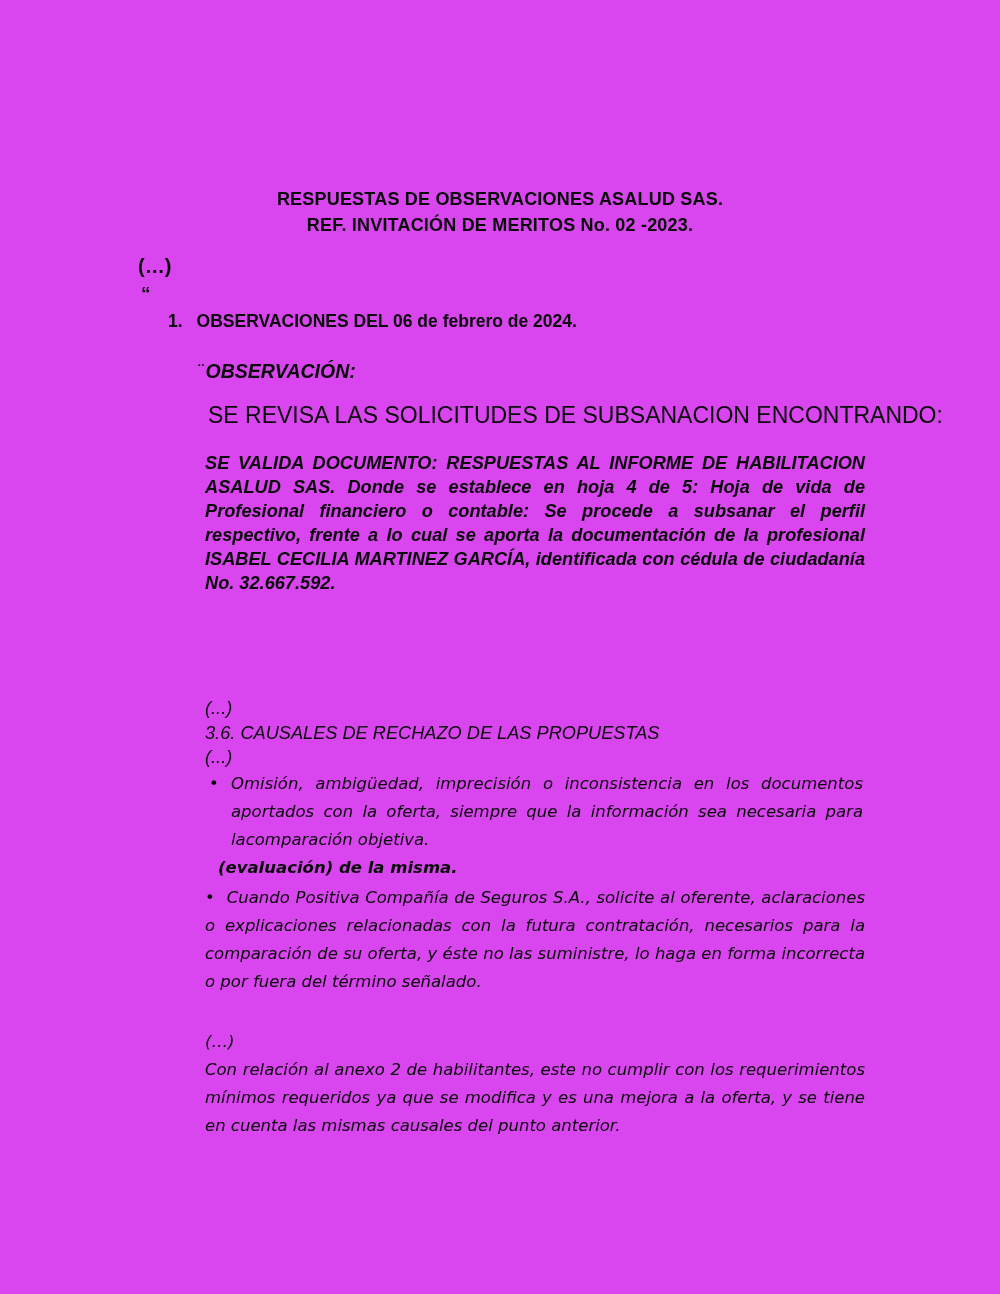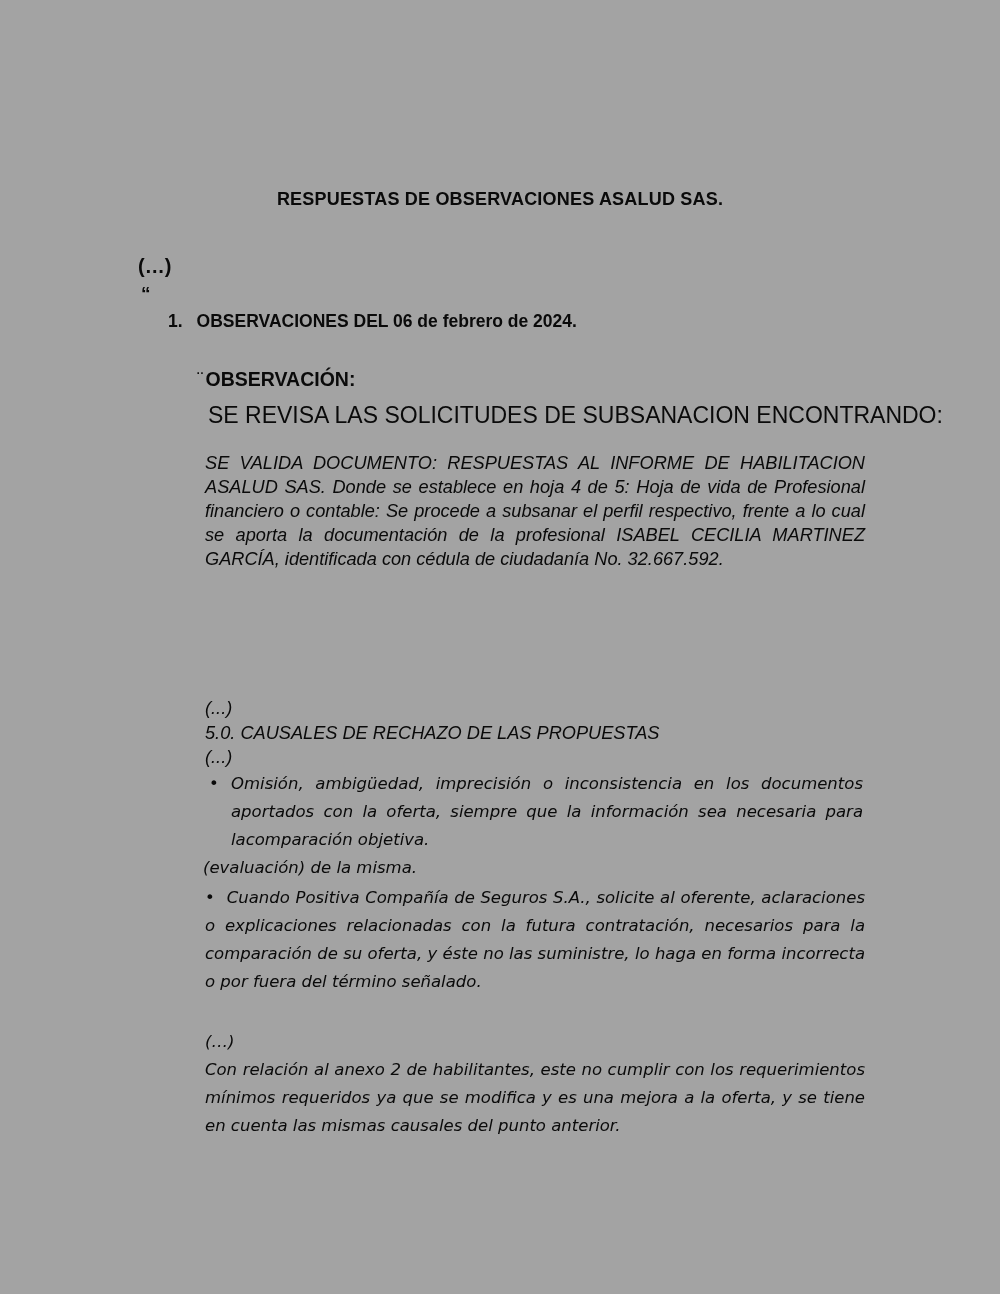--- a/index.html
+++ b/index.html
@@ -5,21 +5,21 @@
   html, body {
     margin: 0;
     padding: 0;
     background: #e8e8e8;
   }
   .page {
     position: relative;
     width: 1000px;
     height: 1294px;
     margin: 0 auto;
-    background: #a3a3a3;
+    background: #d946ef;
     color: #0a0a0a;
     font-family: "Liberation Sans", sans-serif;
     overflow: hidden;
   }
   .abs { position: absolute; }
 
   .title-block {
     top: 186px;
     left: 0;
     width: 1000px;
@@ -47,38 +47,39 @@
     top: 311px;
     left: 168px;
     font-weight: bold;
     font-size: 17.5px;
   }
   .numbered-heading .num { margin-right: 14px; }
 
   .obs-heading {
     top: 360px;
     left: 197px;
+    font-style: italic;
     font-size: 19.5px;
-    margin-top: 8px;
   }
   .obs-heading .label { font-weight: bold; margin-left: 2px; }
 
   .revision-line {
     top: 402px;
     left: 208px;
     font-size: 23px;
   }
 
   .para-upper {
     font-style: italic;
     font-size: 18.2px;
     line-height: 24px;
     text-align: justify;
     width: 660px;
     left: 205px;
+    font-weight: bold;
   }
   .validation-para { top: 451px; }
   .underlined-para {
     top: 598px;
     text-decoration: underline;
     text-underline-offset: 3px;
   }
 
   .mid-block {
     top: 696px;
@@ -104,21 +105,22 @@
     box-sizing: border-box;
   }
   .bullet-item-1 .bullet-glyph {
     position: absolute;
     left: 2px;
     top: 0;
   }
 
   .evaluation-line {
     top: 854px;
-    left: 203px;
+    left: 218px;
+    font-weight: bold;
   }
 
   .bullet-item-2 {
     top: 884px;
     left: 205px;
     width: 660px;
     text-align: justify;
   }
   .bullet-item-2 .bullet-glyph { margin-right: 12px; }
 
@@ -134,20 +136,21 @@
     text-align: justify;
   }
 </style>
 </head>
 <body>
 
 <div class="page">
 
   <div class="abs title-block">
     <div>RESPUESTAS DE OBSERVACIONES ASALUD SAS.</div>
+    <div>REF. INVITACIÓN DE MERITOS No. 02 -2023.</div>
   </div>
 
   <div class="abs ellipsis-top">(…)</div>
 
   <div class="abs opening-quote">“</div>
 
   <div class="abs numbered-heading">
     <span class="num">1.</span><span>OBSERVACIONES DEL 06 de febrero de 2024.</span>
   </div>
 
@@ -155,21 +158,21 @@
     <span>¨</span><span class="label">OBSERVACIÓN:</span>
   </div>
 
   <div class="abs revision-line">SE REVISA LAS SOLICITUDES DE SUBSANACION ENCONTRANDO:</div>
 
   <div class="abs para-upper validation-para">SE VALIDA DOCUMENTO: RESPUESTAS AL INFORME DE HABILITACION ASALUD SAS. Donde se establece en hoja 4 de 5: Hoja de vida de Profesional financiero o contable: Se procede a subsanar el perfil respectivo, frente a lo cual se aporta la documentación de la profesional ISABEL CECILIA MARTINEZ GARCÍA, identificada con cédula de ciudadanía No. 32.667.592.</div>
 
 
   <div class="abs mid-block">
     <div>(...)</div>
-    <div>5.0. CAUSALES DE RECHAZO DE LAS PROPUESTAS</div>
+    <div>3.6. CAUSALES DE RECHAZO DE LAS PROPUESTAS</div>
     <div>(...)</div>
   </div>
 
   <div class="abs lower bullet-item-1">
     <span class="bullet-glyph">•</span><span>Omisión, ambigüedad, imprecisión o inconsistencia en los documentos aportados con la oferta, siempre que la información sea necesaria para lacomparación objetiva.</span>
   </div>
 
   <div class="abs lower evaluation-line">(evaluación) de la misma.</div>
 
   <div class="abs lower bullet-item-2">

